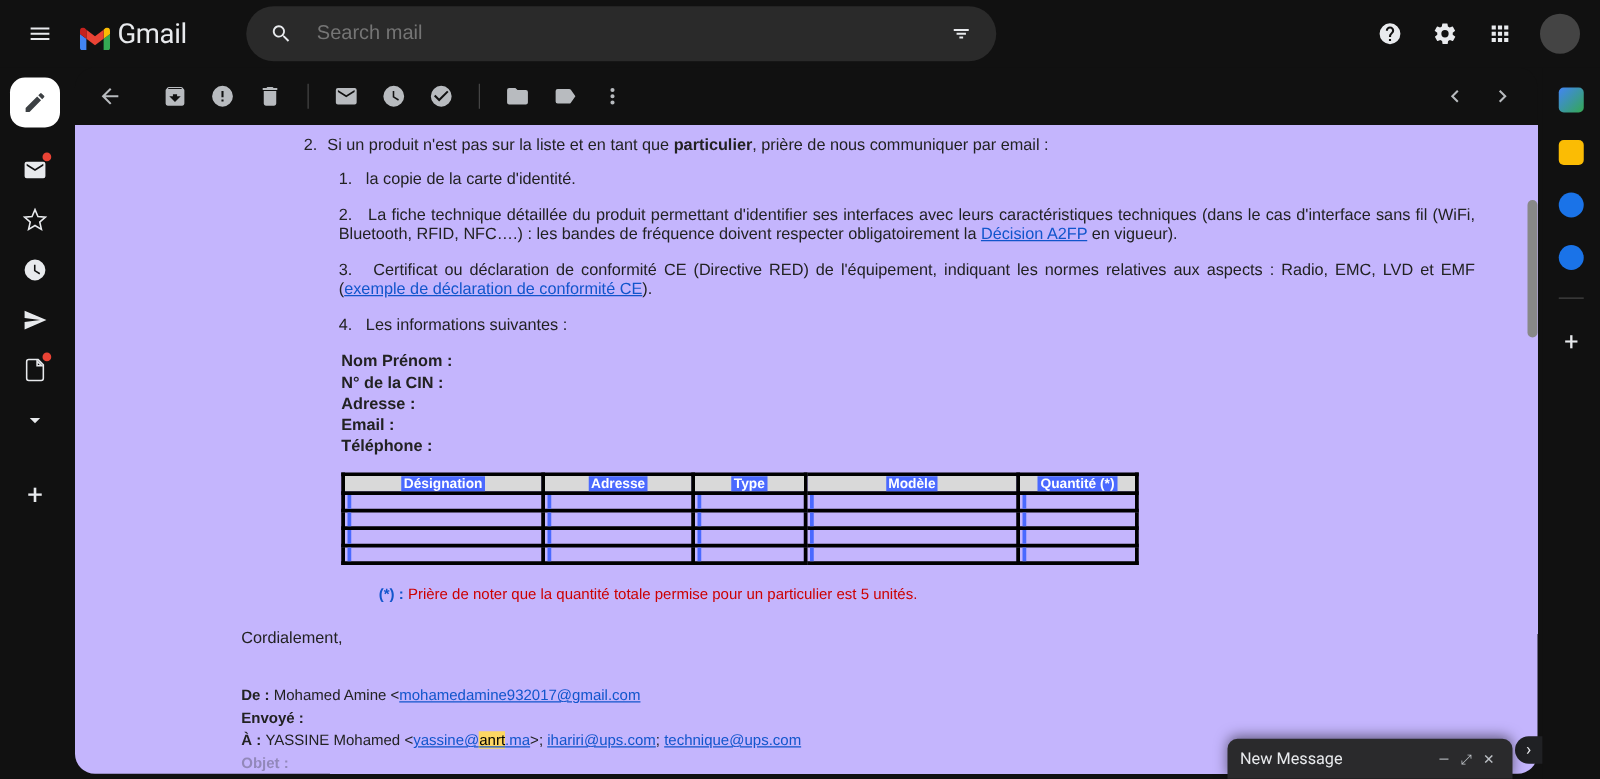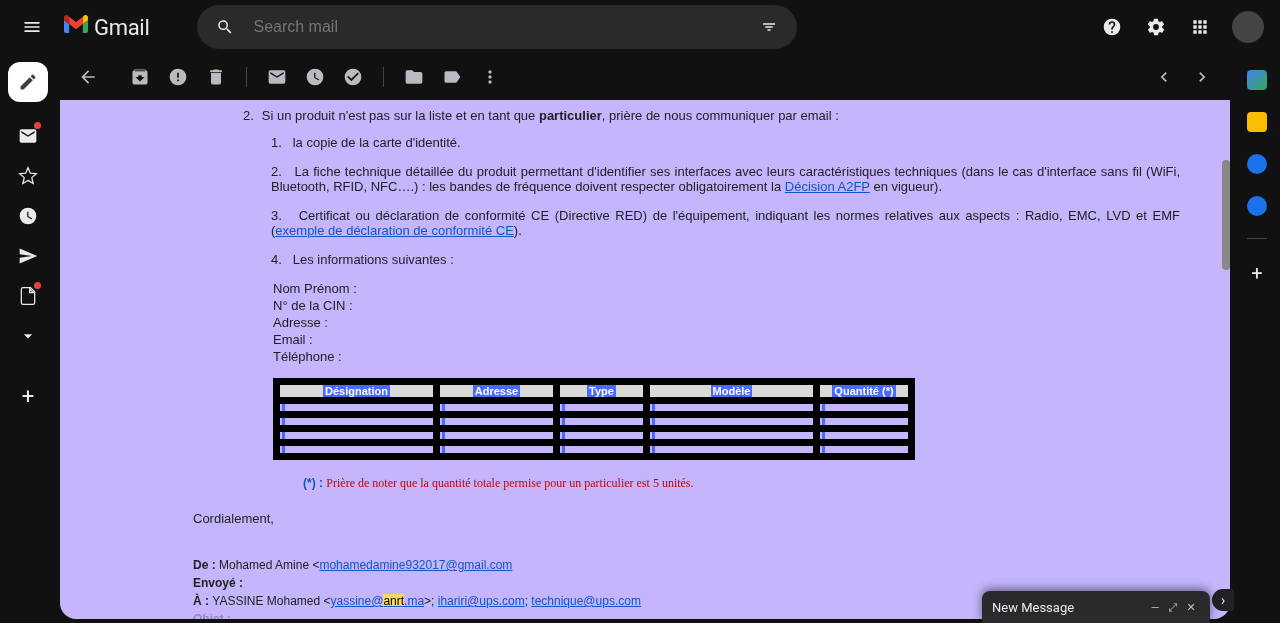--- a/index.html
+++ b/index.html
@@ -2,21 +2,21 @@
 <html><head>
 <meta charset="utf-8">
 <style>
 * { margin: 0; padding: 0; box-sizing: border-box; }
 body { font-family: 'Google Sans', Roboto, Arial, sans-serif; background: #111; color: #e8eaed; overflow: hidden; }
 .app { width: 1280px; height: 623px; display: flex; flex-direction: column; background: #111; }
 
 
 .header { height: 54px; display: flex; align-items: center; padding: 0 8px; background: #111; gap: 8px; }
 .menu-btn { width: 48px; height: 48px; display: flex; align-items: center; justify-content: center; border-radius: 50%; cursor: pointer; color: #e8eaed; }
-.logo-wrap { display: flex; align-items: flex-start; gap: 6px; padding-right: 30px; }
+.logo-wrap { display: flex; align-items: flex-end; gap: 6px; padding-right: 30px; }
 .gmail-logo { width: 24px; height: 18px; }
 .gmail-text { font-size: 22px; color: #e8eaed; font-weight: 400; letter-spacing: -0.3px; }
 .search-wrap { flex: 1; max-width: 600px; margin-left: 10px; }
 .search-box { background: #2a2a2a; border-radius: 24px; height: 44px; display: flex; align-items: center; padding: 16px 8px; }
 .search-box input { flex: 1; background: none; border: none; color: #e8eaed; font-size: 16px; outline: none; padding: 0 8px; }
 .icon-btn { width: 40px; height: 40px; display: flex; align-items: center; justify-content: center; border-radius: 50%; cursor: pointer; color: #e8eaed; }
 .header-right { margin-left: auto; display: flex; align-items: center; gap: 4px; padding-right: 8px; }
 .profile-circle { width: 32px; height: 32px; border-radius: 50%; background: #444; margin-left: 8px; }
 
 
@@ -39,31 +39,31 @@
 .pager-text { color: #9aa0a6; font-size: 12px; min-width: 60px; text-align: right; }
 
 
 .content { flex: 1; background: #c4b5fd; color: #222; overflow-y: auto; font-family: Arial, sans-serif; font-size: 13px; position: relative; padding: 8px 50px 20px 93px; }
 .content-inner { padding-left: 40px; }
 .num-item { margin-bottom: 12px; text-align: justify; }
 .num-item .num { margin-right: 8px; }
 .sub-list { padding-left: 78px; }
 .sub-item { margin-bottom: 14px; text-align: justify; }
 .field-list { padding-left: 80px; margin-bottom: 14px; }
-.field-list div { font-weight: normal; margin-bottom: 2px; font-size: 13px; }
+.field-list div { font-weight: bold; margin-bottom: 2px; font-size: 13px; }
 a { color: #1155cc; text-decoration: underline; }
 .table-wrap { margin-left: 80px; margin-bottom: 16px; }
 table.req { border-collapse: collapse; }
-table.req th, table.req td { border: 7px solid #000000; height: 14px; font-size: 11px; position: relative; }
+table.req th, table.req td { border: 3px solid #000000; height: 14px; font-size: 11px; position: relative; }
 table.req th { background: #d9d9d9; font-weight: bold; text-align: center; }
 table.req th span.hl { background: #4a69ff; color: #fff; padding: 0 2px; }
 table.req td::before { content: ''; position: absolute; left: 2px; top: 0; bottom: 0; width: 3px; background: #4a69ff; }
 .note-line { padding-left: 110px; font-size: 12px; margin-bottom: 20px; }
 .note-line .star { color: #1155cc; font-weight: bold; }
-.note-line .red { color: #c00; font-family: Liberation Serif, serif; }
+.note-line .red { color: #c00; }
 .sign { margin-bottom: 30px; font-size: 13px; }
 .meta { font-size: 12px; line-height: 1.5; }
 .meta b { font-weight: bold; margin-top: 32px; }
 mark { background: #fdd663; }
 
 
 .right-rail { width: 46px; background: #111; display: flex; flex-direction: column; align-items: center; padding-top: 16px; gap: 22px; }
 .app-ic { width: 20px; height: 20px; border-radius: 4px; cursor: pointer; }
 .cal { background: linear-gradient(135deg,#4285f4,#34a853); }
 .keep { background: #fbbc04; }

